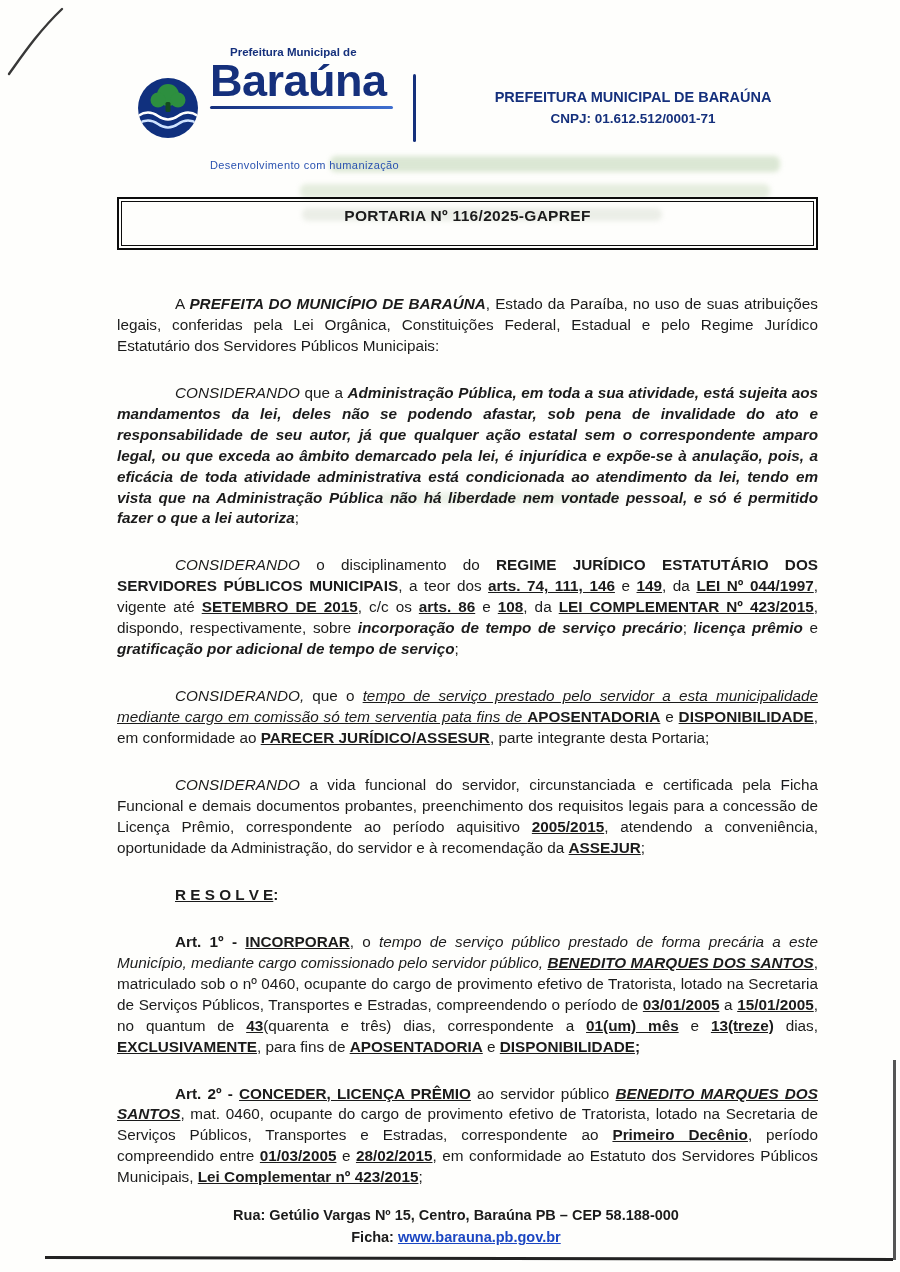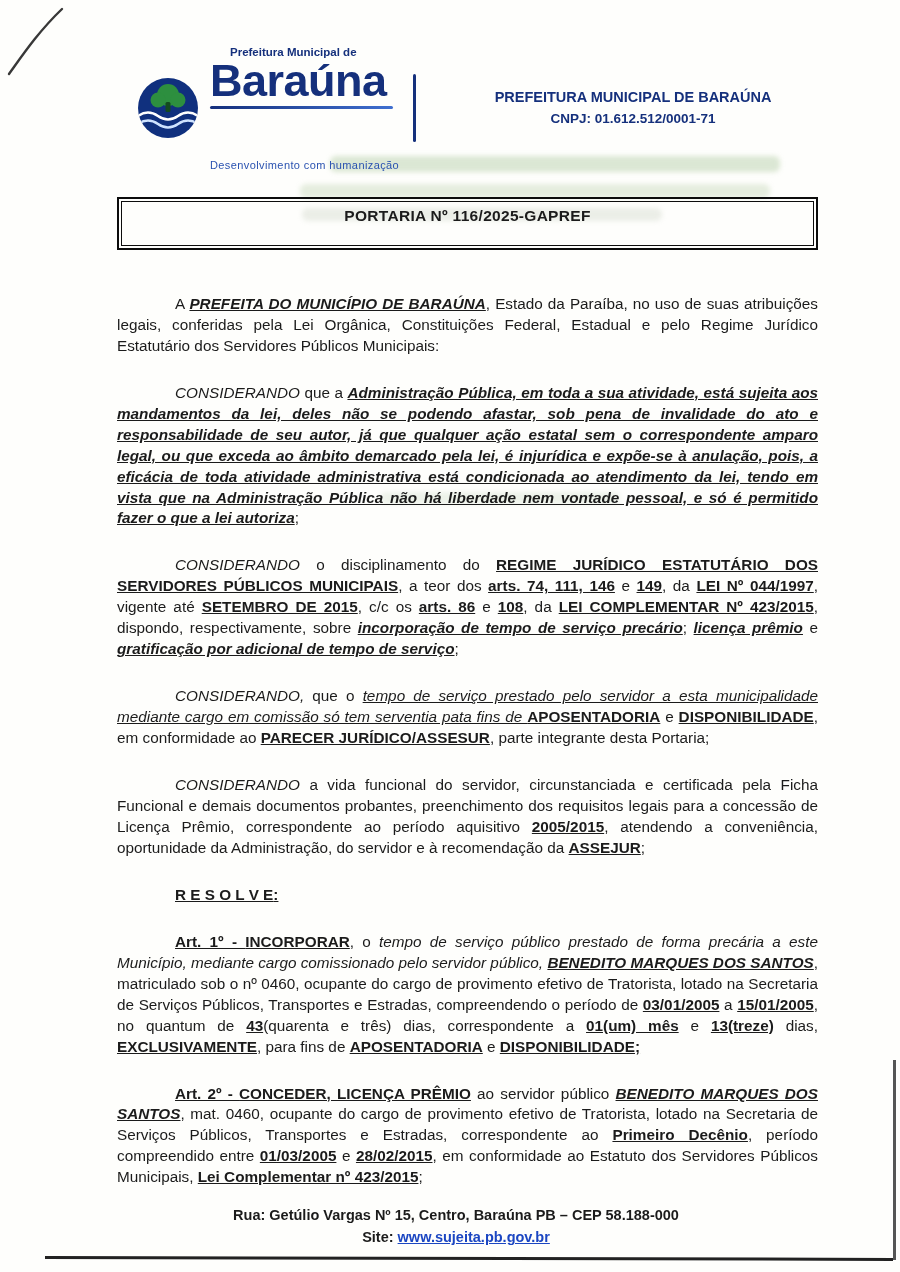--- a/index.html
+++ b/index.html
@@ -45,21 +45,21 @@
   .title-box { position:relative; z-index:1; margin:26px 82px 0 117px;
     border:2px solid #0c0c0c; padding:2px; background:transparent; }
   .title-inner { border:1px solid #0c0c0c; text-align:center; font-weight:bold;
     font-size:15.5px; letter-spacing:0.3px; padding:5px 0 20px; }
 
   
   .doc-body { position:relative; z-index:1; margin:44px 82px 0 117px;
     font-size:15.3px; line-height:1.37; }
   .para { text-align:justify; text-indent:58px; margin-bottom:26px; }
   .para:last-child { margin-bottom:0; }
-  .b { font-weight:bold;text-decoration:underline; }
+  .b { font-weight:bold; }
   .i { font-style:italic; }
   .u { text-decoration:underline; }
 
   
   .doc-footer { position:absolute; left:12px; right:0; top:1204px; z-index:1;
     text-align:center; font-weight:bold; font-size:14.5px; line-height:1.55; }
   .footer-site-link { color:var(--link-blue,#1b46c2); text-decoration:underline; cursor:pointer; }
 </style>
 </head>
 <body>
@@ -119,17 +119,17 @@
     <p class="para"><span class="i">CONSIDERANDO,</span><span> que o </span><span class="i u">tempo de serviço prestado pelo servidor a esta municipalidade mediante cargo em comissão só tem serventia pata fins de </span><span class="b u">APOSENTADORIA</span><span> e </span><span class="b u">DISPONIBILIDADE</span><span>, em conformidade ao </span><span class="b u">PARECER JURÍDICO/ASSESUR</span><span>, parte integrante desta Portaria;</span></p>
     <p class="para"><span class="i">CONSIDERANDO</span><span> a vida funcional do servidor, circunstanciada e certificada pela Ficha Funcional e demais documentos probantes, preenchimento dos requisitos legais para a concessão de Licença Prêmio, correspondente ao período aquisitivo </span><span class="b u">2005/2015</span><span>, atendendo a conveniência, oportunidade da Administração, do servidor e à recomendação da </span><span class="b u">ASSEJUR</span><span>;</span></p>
     <p class="para"><span class="b u">R E S O L V E</span><span class="b">:</span></p>
     <p class="para"><span class="b">Art. 1º - </span><span class="b u">INCORPORAR</span><span>, o </span><span class="i">tempo de serviço público prestado de forma precária a este Município, mediante cargo comissionado pelo servidor público, </span><span class="b i u">BENEDITO MARQUES DOS SANTOS</span><span>, matriculado sob o nº 0460, ocupante do cargo de provimento efetivo de Tratorista, lotado na Secretaria de Serviços Públicos, Transportes e Estradas, compreendendo o período de </span><span class="b u">03/01/2005</span><span> a </span><span class="b u">15/01/2005</span><span>, no quantum de </span><span class="b u">43</span><span>(quarenta e três) dias, correspondente a </span><span class="b u">01(um) mês</span><span> e </span><span class="b u">13(treze)</span><span> dias, </span><span class="b u">EXCLUSIVAMENTE</span><span>, para fins de </span><span class="b u">APOSENTADORIA</span><span> e </span><span class="b u">DISPONIBILIDADE</span><span class="b">;</span></p>
     <p class="para"><span class="b">Art. 2º - </span><span class="b u">CONCEDER, LICENÇA PRÊMIO</span><span> ao servidor público </span><span class="b i u">BENEDITO MARQUES DOS SANTOS</span><span>, mat. 0460, ocupante do cargo de provimento efetivo de Tratorista, lotado na Secretaria de Serviços Públicos, Transportes e Estradas, correspondente ao </span><span class="b u">Primeiro Decênio</span><span>, período compreendido entre </span><span class="b u">01/03/2005</span><span> e </span><span class="b u">28/02/2015</span><span>, em conformidade ao Estatuto dos Servidores Públicos Municipais, </span><span class="b u">Lei Complementar nº 423/2015</span><span>;</span></p>
   </main>
 
   <footer class="doc-footer">
     <div>Rua: Getúlio Vargas Nº 15, Centro, Baraúna PB – CEP 58.188-000</div>
     <div>
-      <span>Site: </span><a class="footer-site-link">www.sujeita.pb.gov.br</a>
+      <span>Ficha: </span><a class="footer-site-link">www.barauna.pb.gov.br</a>
     </div>
   </footer>
 
 </div>
 
 </body></html>

